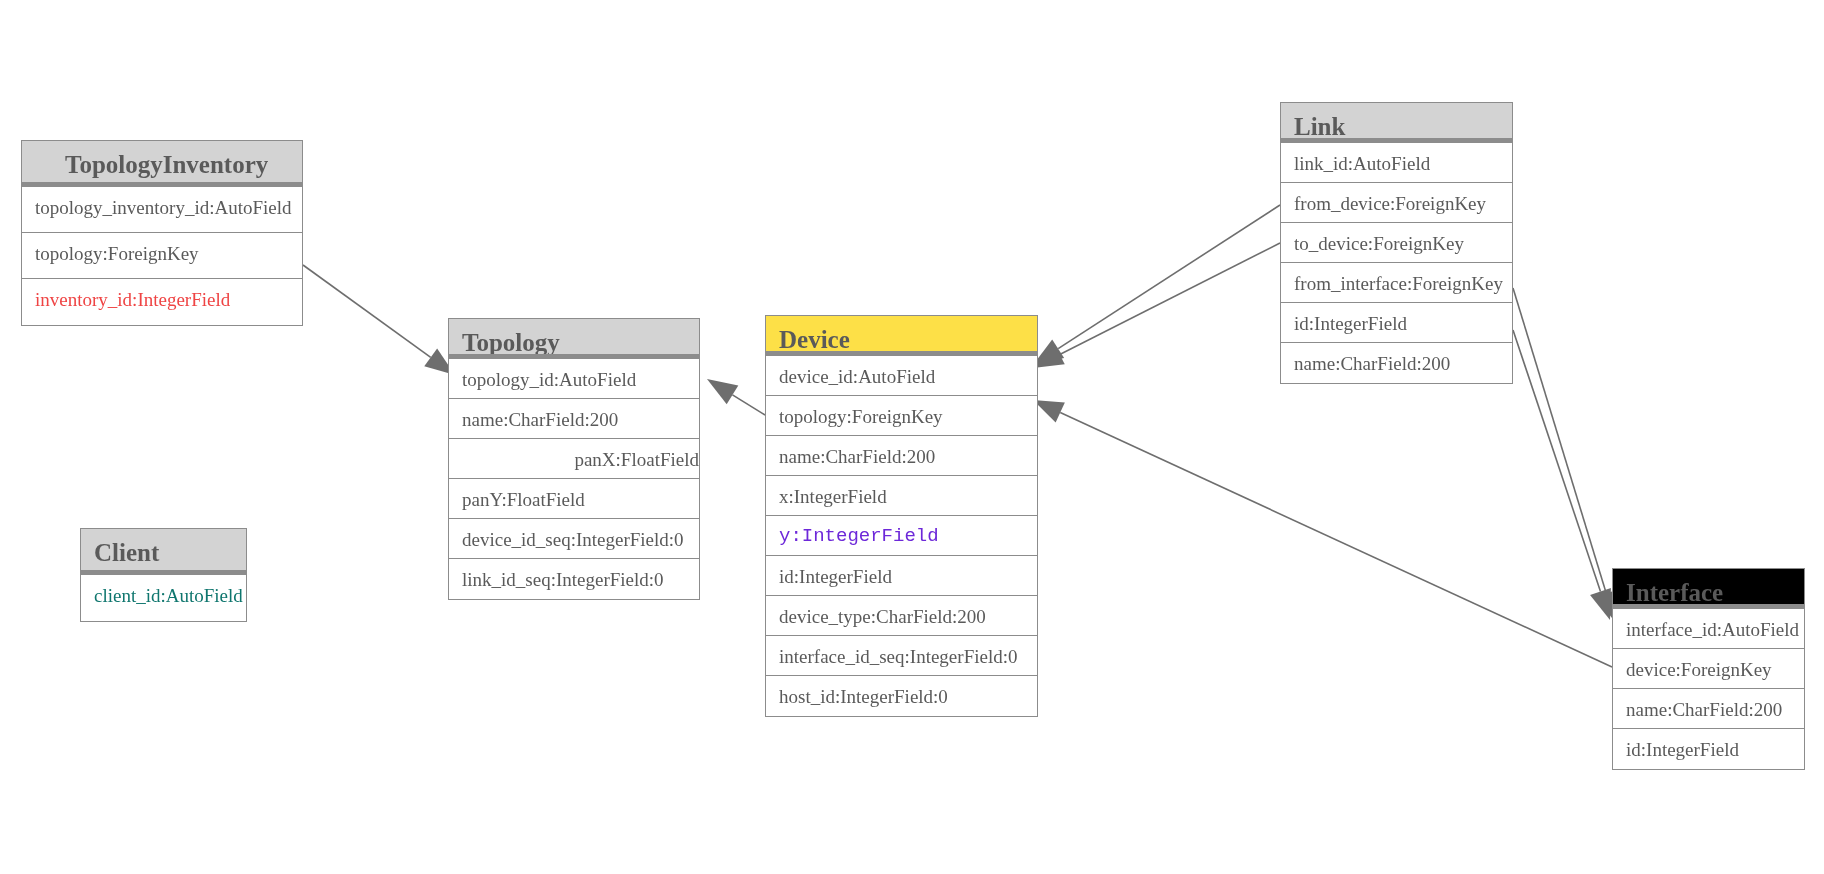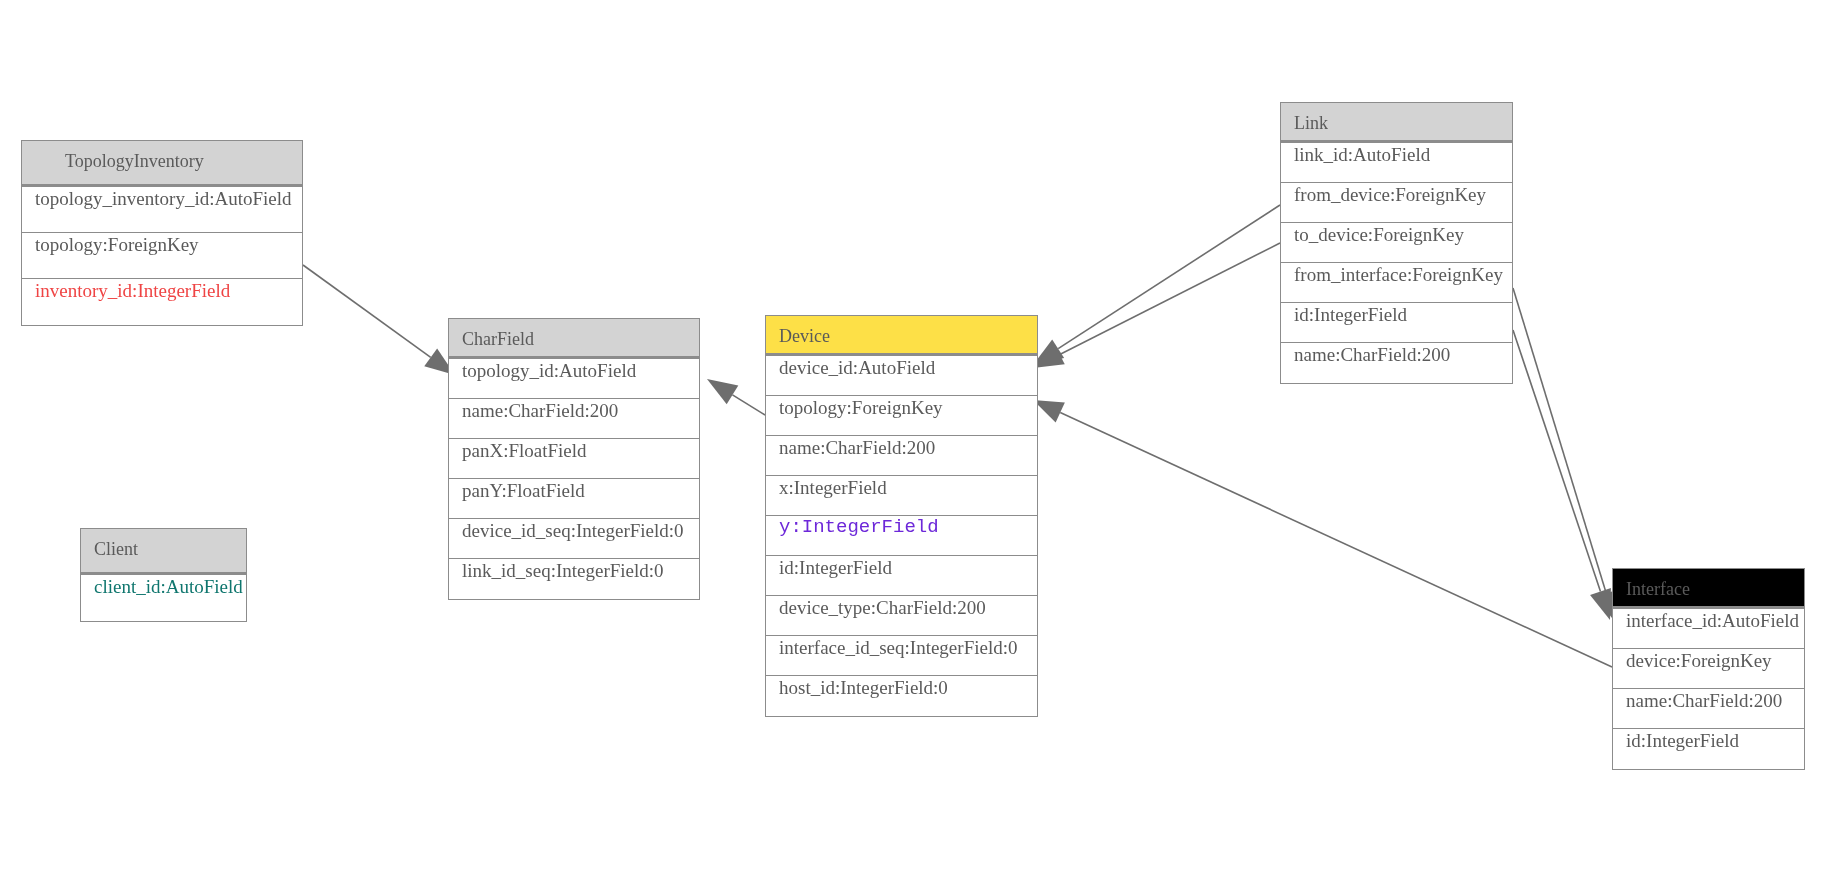--- a/index.html
+++ b/index.html
@@ -29,35 +29,36 @@
   .entity {
     position: absolute;
     box-sizing: border-box;
     border: 1px solid #8c8c8c;
     background: #ffffff;
     z-index: 5;
   }
   .entity-header {
     box-sizing: border-box;
     background: #d3d3d3;
-    border-bottom: 3px solid #ef4444;
+    border-bottom: 5px solid #ef4444;
     color: #5a5a5a;
-    font-size: 18px;
+    font-size: 25px;
     line-height: 1;
     padding: 11px 0 11px 13px;
     white-space: nowrap;
     overflow: hidden;
+    font-weight: bold;
   }
   .entity-field {
     box-sizing: border-box;
     border-bottom: 1px solid #8c8c8c;
     color: #5a5a5a;
     font-size: 19px;
     line-height: 1;
-    padding: 2px 0 11px 13px;
+    padding: 11px 0 11px 13px;
     white-space: nowrap;
     overflow: hidden;
     background: #ffffff;
   }
   .entity-field.last {
     border-bottom: none;
   }
 </style>
 </head>
 <body>
@@ -99,24 +100,24 @@
       <div class="entity-header" style="height: 46px; background: rgb(211, 211, 211); border-bottom-color: rgb(140, 140, 140); color: rgb(90, 90, 90); padding-left: 43px;">TopologyInventory</div>
       <div class="entity-field" style="height: 46px; border-bottom-color: rgb(140, 140, 140); color: rgb(90, 90, 90);">topology_inventory_id:AutoField</div>
       <div class="entity-field" style="height: 46px; border-bottom-color: rgb(140, 140, 140); color: rgb(90, 90, 90);">topology:ForeignKey</div>
       <div class="entity-field last" style="height: 46px; border-bottom-color: rgb(140, 140, 140); color: #ef4444;">inventory_id:IntegerField</div>
     </div>
     <div class="entity" style="left: 80px; top: 528px; width: 167px; border-color: rgb(140, 140, 140);">
       <div class="entity-header" style="height: 46px; background: rgb(211, 211, 211); border-bottom-color: rgb(140, 140, 140); color: rgb(90, 90, 90);">Client</div>
       <div class="entity-field last" style="height: 46px; border-bottom-color: rgb(140, 140, 140); color: #0f766e;">client_id:AutoField</div>
     </div>
     <div class="entity" style="left: 448px; top: 318px; width: 252px; border-color: rgb(140, 140, 140);">
-      <div class="entity-header" style="height: 40px; background: rgb(211, 211, 211); border-bottom-color: rgb(140, 140, 140); color: rgb(90, 90, 90);">CharField</div>
+      <div class="entity-header" style="height: 40px; background: rgb(211, 211, 211); border-bottom-color: rgb(140, 140, 140); color: rgb(90, 90, 90);">Topology</div>
       <div class="entity-field" style="height: 40px; border-bottom-color: rgb(140, 140, 140); color: rgb(90, 90, 90);">topology_id:AutoField</div>
       <div class="entity-field" style="height: 40px; border-bottom-color: rgb(140, 140, 140); color: rgb(90, 90, 90);">name:CharField:200</div>
-      <div class="entity-field" style="height: 40px; border-bottom-color: rgb(140, 140, 140); color: rgb(90, 90, 90);">panX:FloatField</div>
+      <div class="entity-field" style="height: 40px; border-bottom-color: rgb(140, 140, 140); color: rgb(90, 90, 90); text-align: right;">panX:FloatField</div>
       <div class="entity-field" style="height: 40px; border-bottom-color: rgb(140, 140, 140); color: rgb(90, 90, 90);">panY:FloatField</div>
       <div class="entity-field" style="height: 40px; border-bottom-color: rgb(140, 140, 140); color: rgb(90, 90, 90);">device_id_seq:IntegerField:0</div>
       <div class="entity-field last" style="height: 40px; border-bottom-color: rgb(140, 140, 140); color: rgb(90, 90, 90);">link_id_seq:IntegerField:0</div>
     </div>
     <div class="entity" style="left: 765px; top: 315px; width: 273px; border-color: rgb(140, 140, 140);">
       <div class="entity-header" style="height: 40px; background: #fde047; border-bottom-color: rgb(140, 140, 140); color: rgb(90, 90, 90);">Device</div>
       <div class="entity-field" style="height: 40px; border-bottom-color: rgb(140, 140, 140); color: rgb(90, 90, 90);">device_id:AutoField</div>
       <div class="entity-field" style="height: 40px; border-bottom-color: rgb(140, 140, 140); color: rgb(90, 90, 90);">topology:ForeignKey</div>
       <div class="entity-field" style="height: 40px; border-bottom-color: rgb(140, 140, 140); color: rgb(90, 90, 90);">name:CharField:200</div>
       <div class="entity-field" style="height: 40px; border-bottom-color: rgb(140, 140, 140); color: rgb(90, 90, 90);">x:IntegerField</div>

